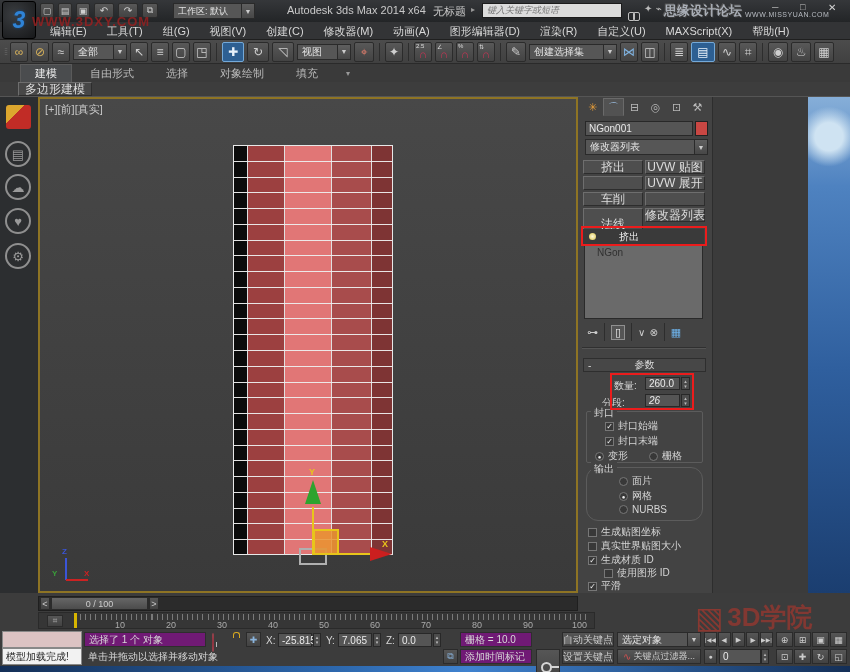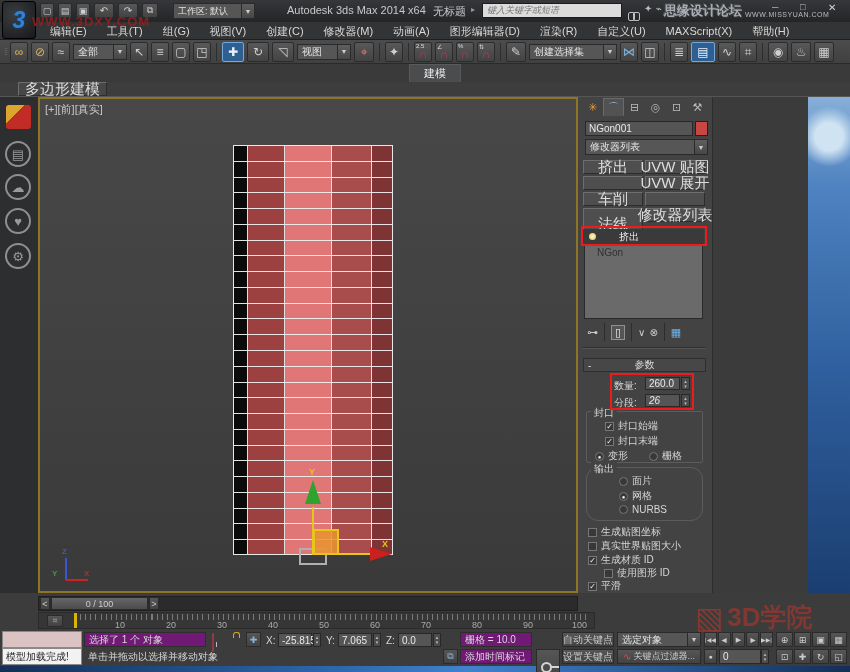--- a/index.html
+++ b/index.html
@@ -5,35 +5,35 @@
   html,body{margin:0;padding:0;background:#222;}
   *{box-sizing:border-box;font-family:"Liberation Sans","DejaVu Sans",sans-serif;}
   #screen{position:relative;width:850px;height:672px;background:#3c3c3c;overflow:hidden;color:#d6d6d6;}
   .abs{position:absolute;}
   .flex{display:flex;align-items:center;}
   
   .titlebar{left:0;top:0;width:850px;height:22px;background:linear-gradient(#35373a,#232527);}
   .menubar{left:0;top:22px;width:850px;height:18px;background:#333436;border-bottom:1px solid #1f1f1f;}
   .menu-item{padding:0 10px;font-size:11px;color:#d8d8d8;line-height:18px;}
   .toolbar{left:0;top:40px;width:850px;height:24px;background:linear-gradient(#4c4c4c,#404040);border-bottom:1px solid #2a2a2a;gap:3px;padding-left:4px;}
-  .ribbon-tabs{left:0;top:64px;width:850px;height:18px;background:#3a3a3a;padding-left:20px;gap:4px;flex-direction:column;}
+  .ribbon-tabs{left:0;top:64px;width:850px;height:18px;background:#3a3a3a;padding-left:20px;gap:4px;}
   .ribbon-row2{left:0;top:82px;width:850px;height:15px;background:#3d3d3d;border-bottom:1px solid #555;}
   .rtab{font-size:11px;color:#bbb;padding:0 14px;line-height:17px;}
   .rtab.active{background:#4a4c4e;color:#eee;border:1px solid #5a5a5a;border-bottom:none;}
   .btn{background:linear-gradient(#585858,#434343);border:1px solid #2b2b2b;border-radius:2px;color:#cfcfcf;display:flex;align-items:center;justify-content:center;font-size:12px;height:20px;}
   .btn.active{background:#2d5f92;border-color:#74a9d8;color:#e8f1fa;}
   .sep{width:1px;height:18px;background:#2d2d2d;margin:0 2px;}
   .dd{background:#565656;border:1px solid #2a2a2a;color:#e4e4e4;font-size:10px;display:flex;align-items:center;height:16px;}
   .dd .dtxt{flex:1;padding-left:4px;overflow:hidden;white-space:nowrap;}
   .dd .darr{width:13px;height:100%;background:linear-gradient(#5f5f5f,#474747);border-left:1px solid #2a2a2a;font-size:7px;display:flex;align-items:center;justify-content:center;color:#ccc;}
   .field{background:#555555;border:1px solid #282828;color:#eaeaea;font-size:10px;display:flex;align-items:center;padding:0 3px;white-space:nowrap;}
   .flat{background:#701a75;border:1px solid #2e2e2e;color:#d8d8d8;font-size:10px;display:flex;align-items:center;padding:0 4px;white-space:nowrap;}
   .spin{display:flex;flex-direction:column;background:#4c4c4c;border:1px solid #282828;color:#bbb;justify-content:center;}
   .spin span{font-size:5px;line-height:5px;text-align:center;}
-  .pbtn{background:#4e4e4e;border:1px solid;border-color:#6e6e6e #2d2d2d #2d2d2d #6e6e6e;color:#ddd;font-size:15px;display:flex;align-items:center;justify-content:center;white-space:nowrap;}
+  .pbtn{background:#4e4e4e;border:1px solid;border-color:#6e6e6e #2d2d2d #2d2d2d #6e6e6e;color:#ddd;font-size:12px;display:flex;align-items:center;justify-content:center;white-space:nowrap;}
   .cb{width:9px;height:9px;background:#383838;border:1px solid #777;color:#f0f0f0;font-size:8px;line-height:8px;text-align:center;margin-right:4px;flex:none;}
   .radio{width:9px;height:9px;border-radius:50%;background:#383838;border:1px solid #777;color:#f0f0f0;font-size:6px;line-height:8px;text-align:center;margin-right:4px;flex:none;}
   .lbl{font-size:10px;color:#d6d6d6;white-space:nowrap;}
   .fieldset{border:1px solid #5c5c5c;border-radius:2px;}
   .legend{position:absolute;top:-6px;left:4px;background:#434343;padding:0 3px;font-size:10px;color:#d6d6d6;}
   .sbtn{background:linear-gradient(#565656,#424242);border:1px solid #2b2b2b;color:#ccc;display:flex;align-items:center;justify-content:center;font-size:9px;}
   
   .viewport{left:38px;top:97px;width:540px;height:496px;background:linear-gradient(#484848,#3a3a3a);border:2px solid #8e7424;}
   .leftbar{left:0;top:97px;width:38px;height:496px;background:#2c2e30;display:flex;flex-direction:column;align-items:center;}
   .circ{width:26px;height:26px;border-radius:50%;border:2px solid #8f8f8f;color:#9a9a9a;display:flex;align-items:center;justify-content:center;font-size:13px;position:absolute;left:5px;}
@@ -294,21 +294,21 @@
       <span style="position:absolute;left:4px;">-</span>
       <span>参数</span>
     </div>
 
     <span class="abs lbl" style="left:36px;top:282px;">数量:</span>
     <div class="abs field" style="left:67px;top:280px;width:35px;height:13px;">260.0</div>
     <div class="abs spin" style="left:103px;top:280px;width:9px;height:13px;">
         <span>▴</span>
         <span>▾</span>
       </div>
-    <span class="abs lbl" style="left:36px;top:299px;text-align:center;">分段:</span>
+    <span class="abs lbl" style="left:24px;top:299px;text-align:center;">分段:</span>
     <div class="abs field" style="left:67px;top:297px;width:35px;height:13px;font-style:italic;">26</div>
     <div class="abs spin" style="left:103px;top:297px;width:9px;height:13px;">
         <span>▴</span>
         <span>▾</span>
       </div>
     <div class="abs annot" style="left:32px;top:276px;width:84px;height:37px;"></div>
 
     <div class="abs fieldset" style="left:8px;top:314px;width:117px;height:52px;">
       <span class="legend">封口</span>
       <div class="abs flex" style="left:18px;top:7px;">

